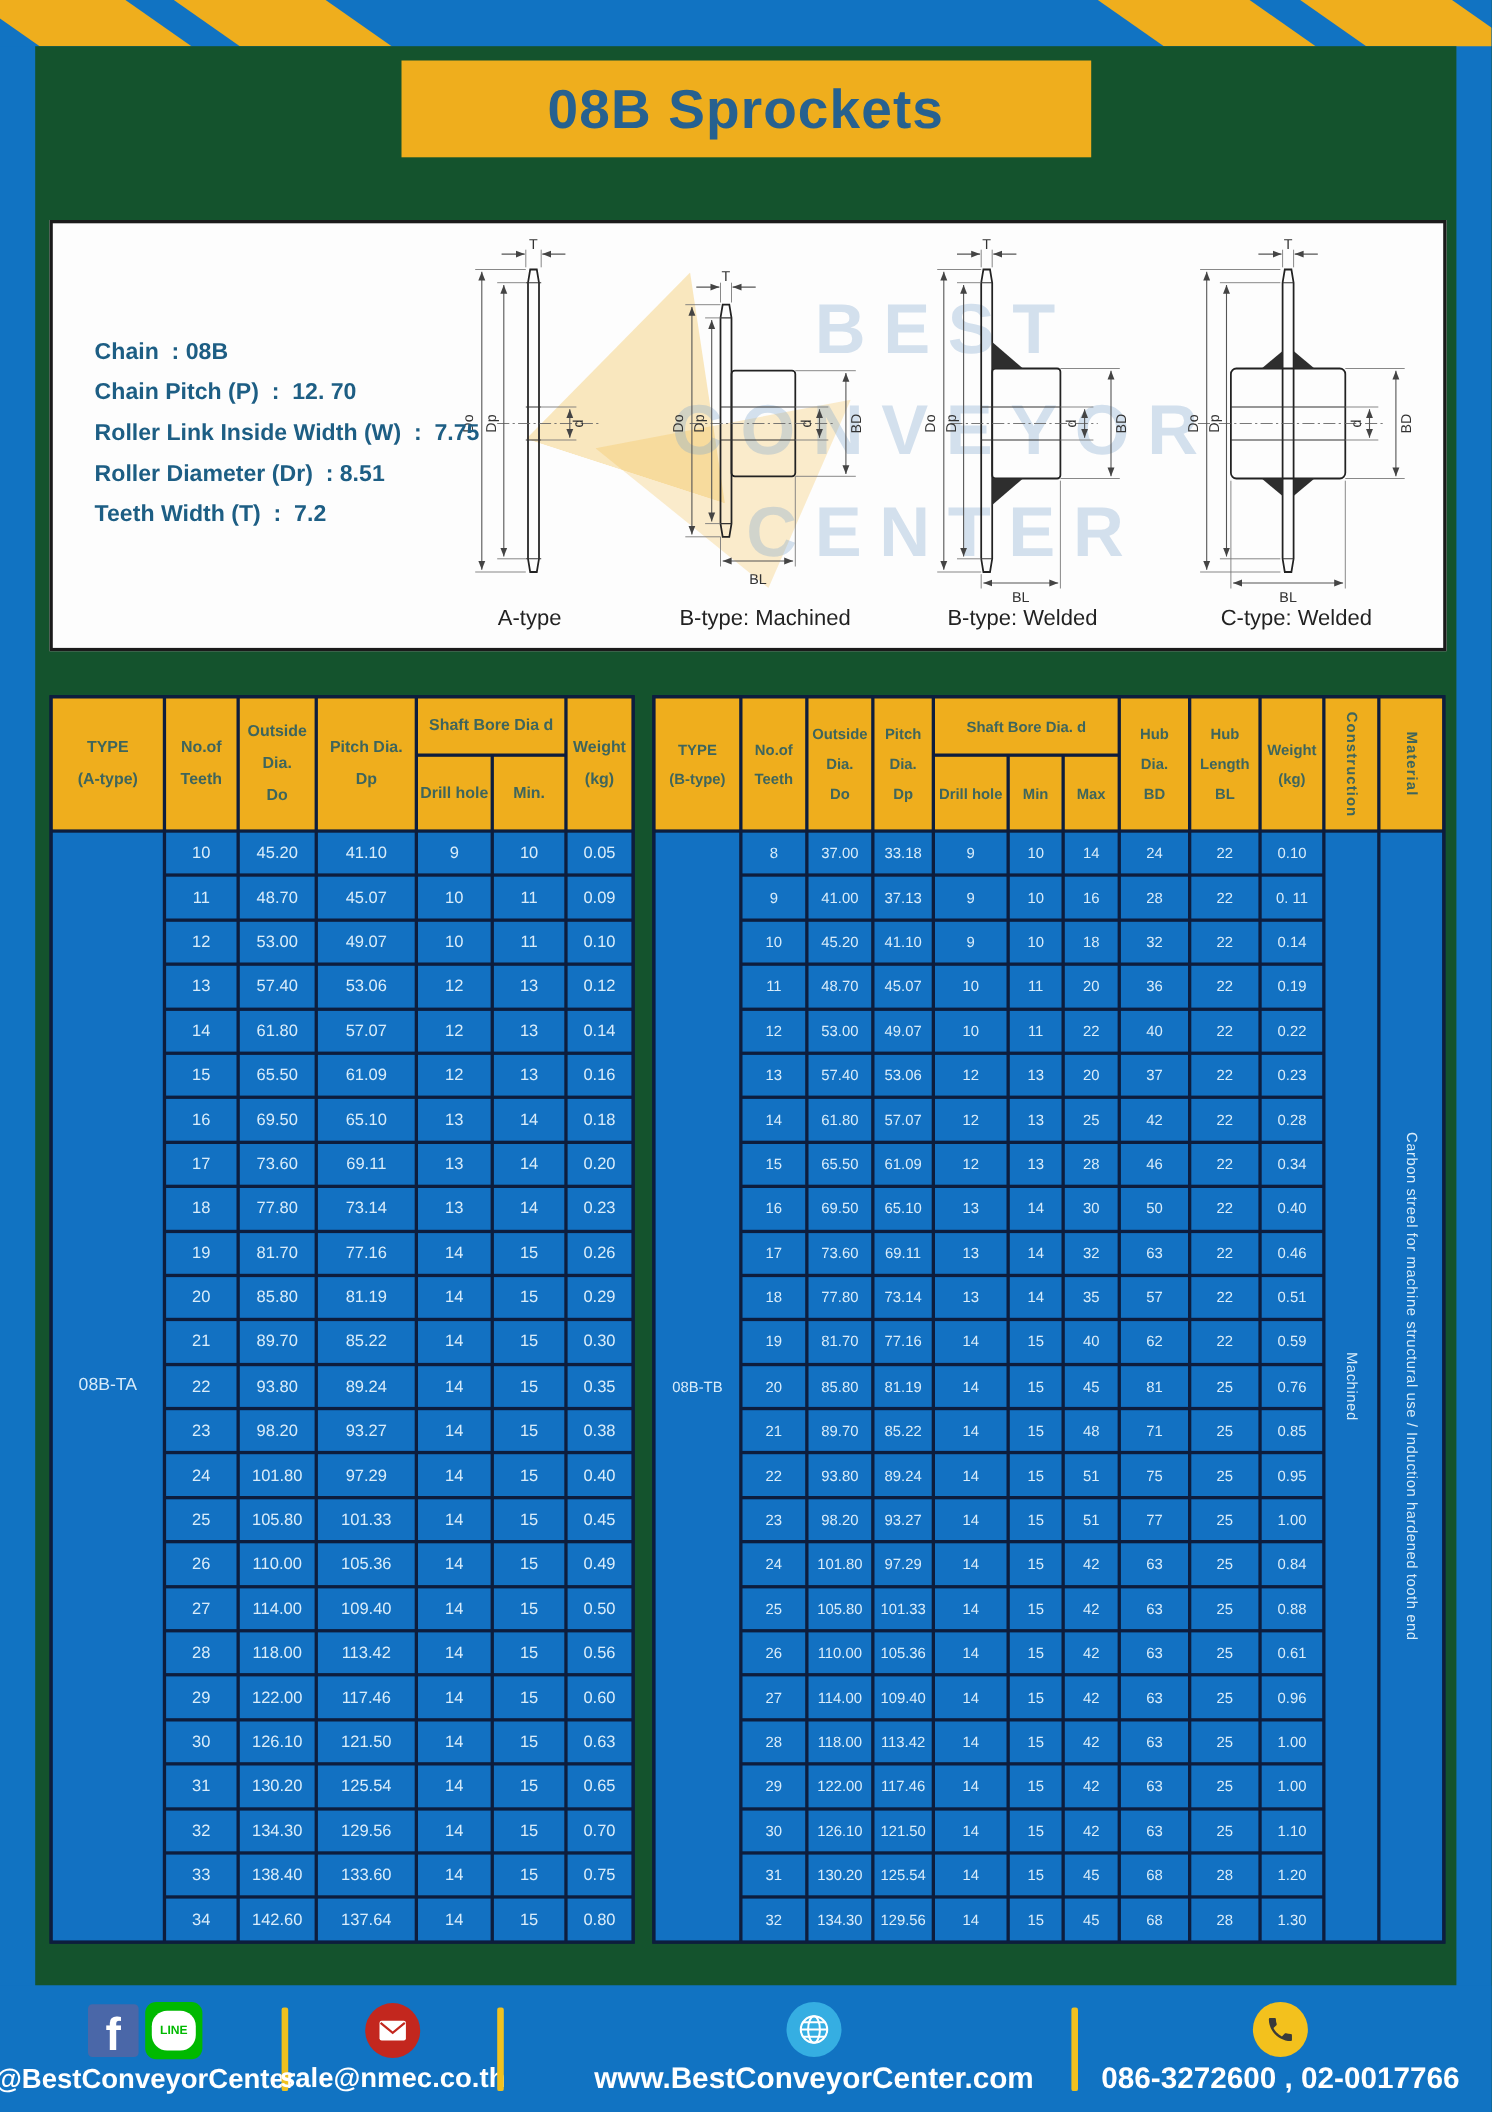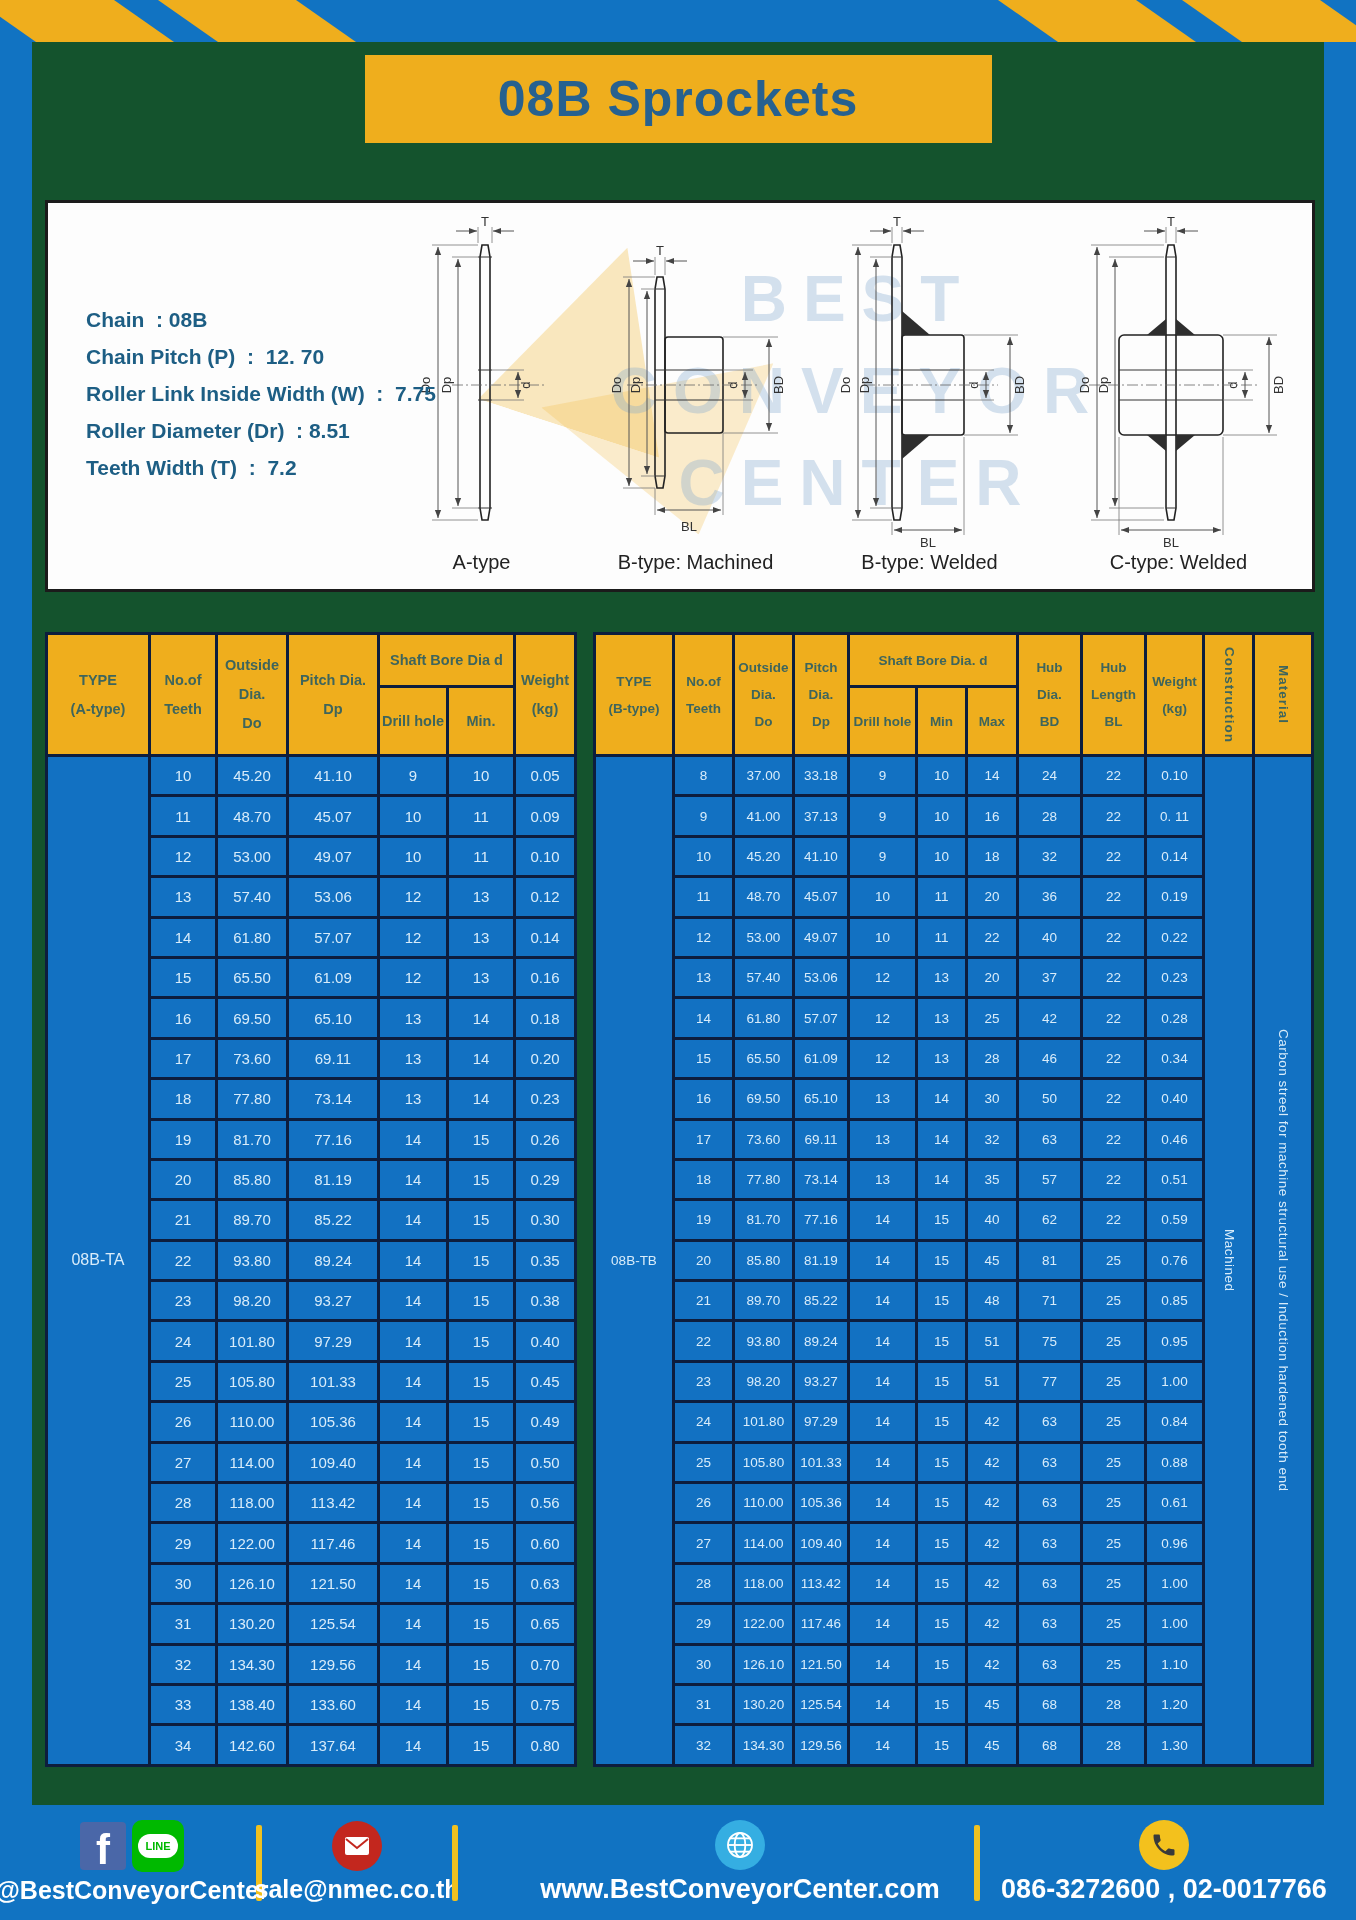--- a/index.html
+++ b/index.html
@@ -58,21 +58,21 @@
     display:flex;align-items:center;padding:0 8px;}
   .fsec{display:flex;flex-direction:column;align-items:center;justify-content:center;gap:4px;}
   .fs1{width:248px;}.fs2{width:190px;}.fs3{width:468px;padding-left:48px;}.fs4{flex:1;}
   .fdiv{width:6px;height:76px;background:#f0c11f;border-radius:2px;}
   .ficons{display:flex;gap:6px;align-items:center;}
   .ftext{font-weight:bold;color:#ffffff;font-size:25px;white-space:nowrap;}
   .fs3 .ftext,.fs4 .ftext{font-size:27px;}
   .fb-icon{width:46px;height:48px;background:#4a67a8;border-radius:4px;color:#fff;font-weight:bold;font-size:42px;
     display:flex;align-items:flex-end;justify-content:center;overflow:hidden;line-height:.95;}
   .line-icon{width:52px;height:52px;background:#00b900;border-radius:10px;display:flex;align-items:center;justify-content:center;}
-  .line-bubble{width:40px;height:24px;background:#fff;border-radius:14px;color:#00b900;font-size:11px;font-weight:bold;
+  .line-bubble{width:40px;height:36px;background:#fff;border-radius:14px;color:#00b900;font-size:11px;font-weight:bold;
     display:flex;align-items:center;justify-content:center;}
   .mail-icon,.globe-icon,.phone-icon{width:50px;height:50px;border-radius:50%;display:flex;align-items:center;justify-content:center;}
   .mail-icon{background:#c3271e;}
   .globe-icon{background:#35aee2;}
   .phone-icon{background:#f3c11d;}
 </style>
 </head>
 <body>
 
 <svg width="0" height="0" style="position:absolute">

